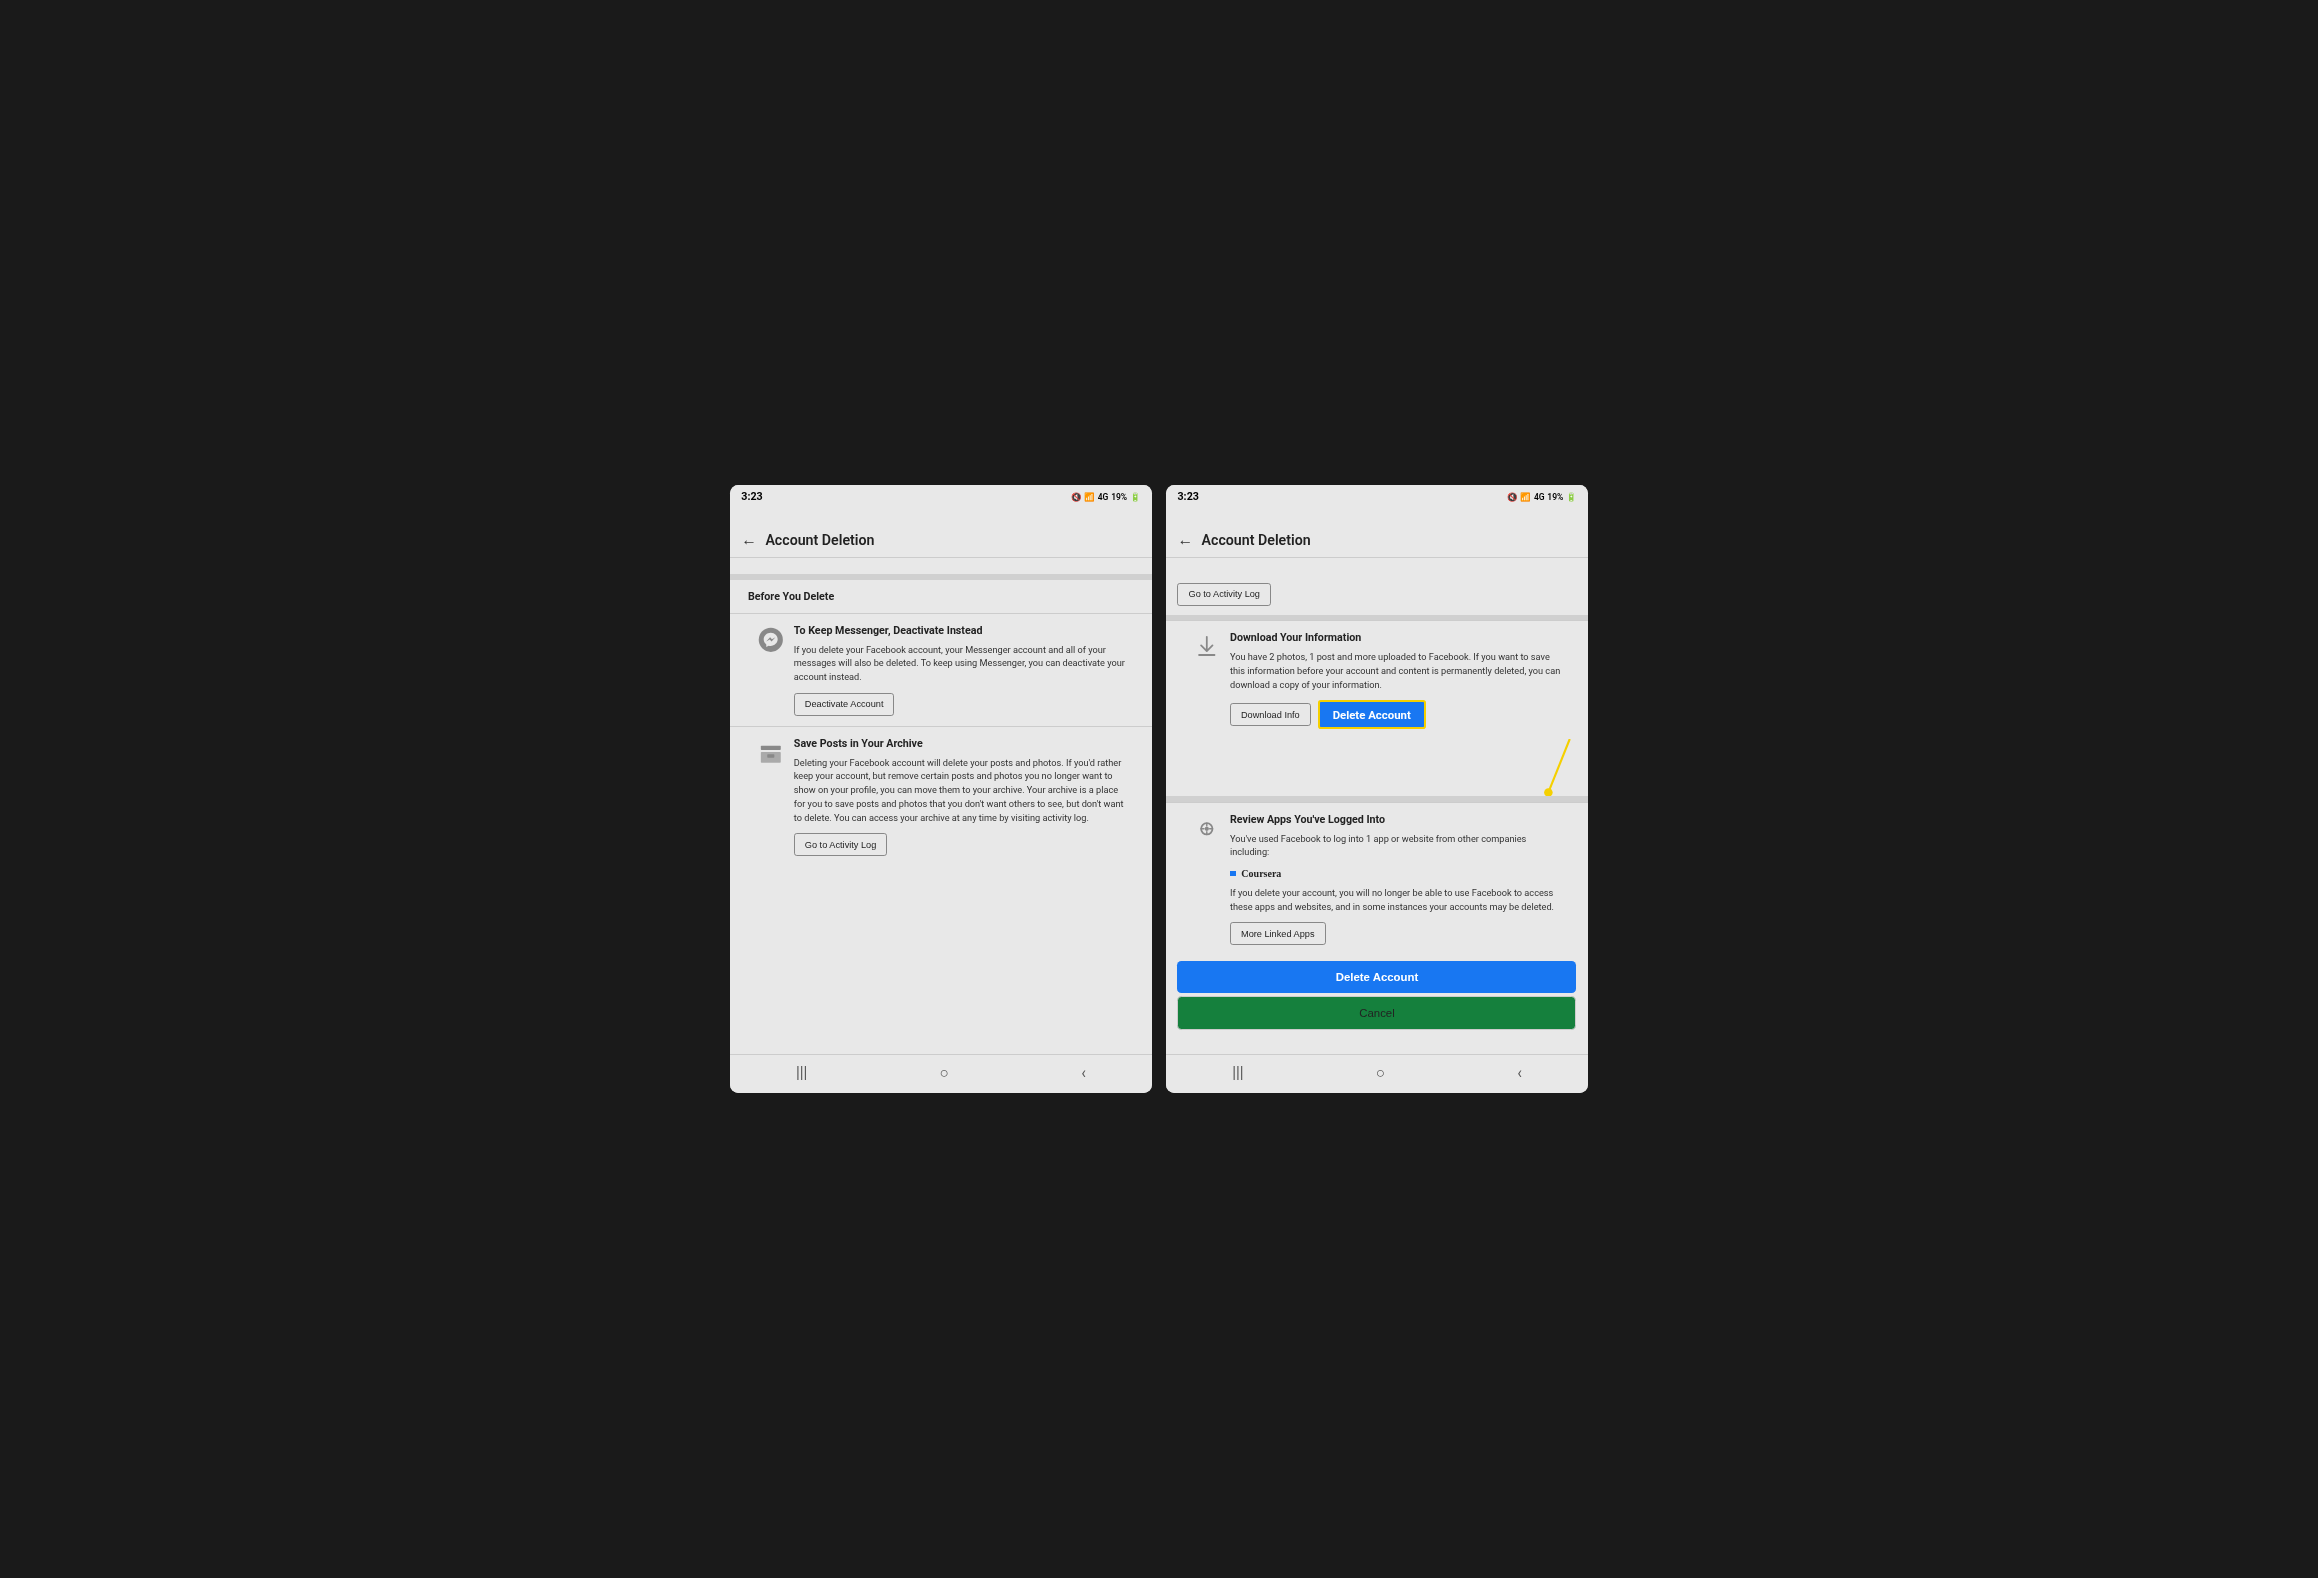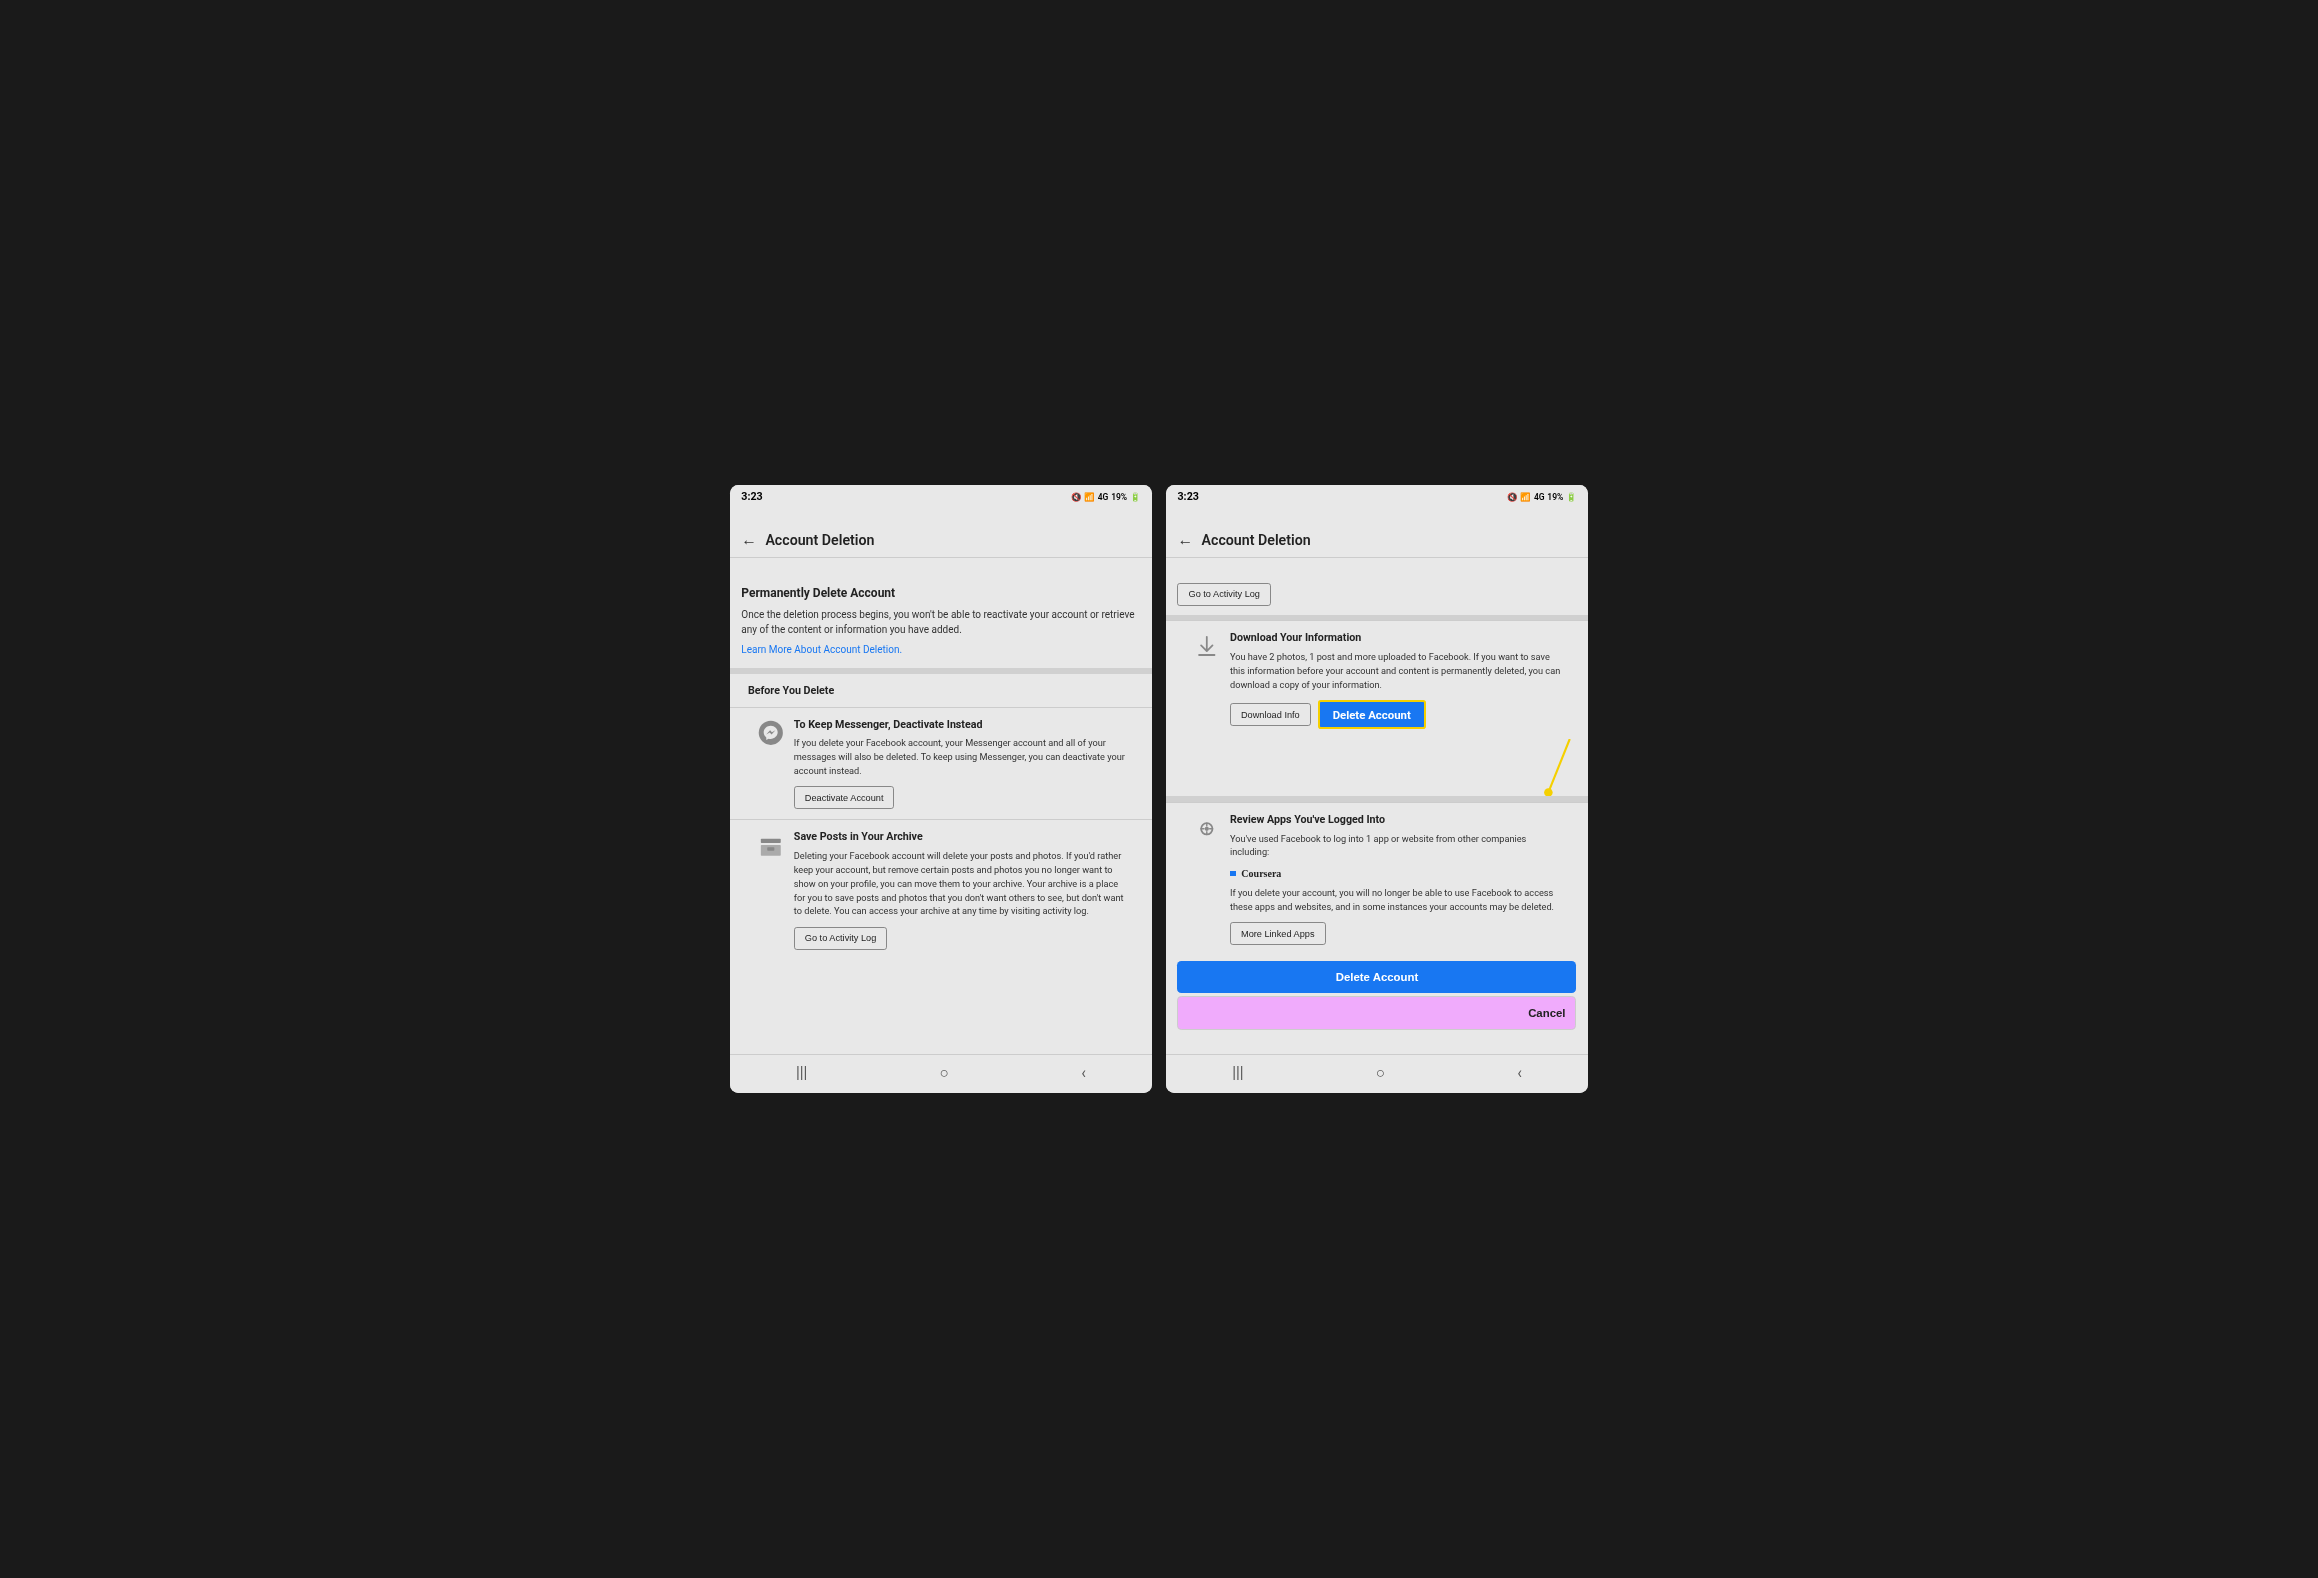--- a/index.html
+++ b/index.html
@@ -163,29 +163,29 @@
       font-weight: 600;
       color: #fff;
       cursor: pointer;
       width: calc(100% - 23px);
       text-align: center;
     }
     .cancel-btn {
       display: block;
       margin: 2.8px 11.4px 8.5px;
       padding: 10px;
-      background: #f0abfc;
+      background: #15803d;
       border: 0.7px solid #ccc;
       border-radius: 4.3px;
       font-size: 11.4px;
-      font-weight: 700;
+      font-weight: 400;
       color: #222;
       cursor: pointer;
       width: calc(100% - 23px);
-      text-align: right;
+      text-align: center;
     }
     .bullet-item {
       display: flex;
       align-items: flex-start;
       gap: 5.7px;
       margin: 5.7px 0;
     }
     .bullet-square {
       width: 5.7px;
       height: 5.7px;
@@ -226,25 +226,20 @@
       </div>
     </div>
 
     <div class="header">
       <span class="back-arrow">←</span>
       <span class="header-title">Account Deletion</span>
     </div>
 
     <div class="content">
 
-      <div class="section permanently-delete">
-        <h2>Permanently Delete Account</h2>
-        <p>Once the deletion process begins, you won't be able to reactivate your account or retrieve any of the content or information you have added.</p>
-        <a class="learn-more-link">Learn More About Account Deletion.</a>
-      </div>
 
       <div class="section-divider"></div>
 
       <div class="before-you-delete">
         <h3>Before You Delete</h3>
       </div>
 
       <div class="item-card">
         <div class="item-icon">
           <svg width="25.6" height="25.6" viewBox="0 0 36 36" fill="none">

